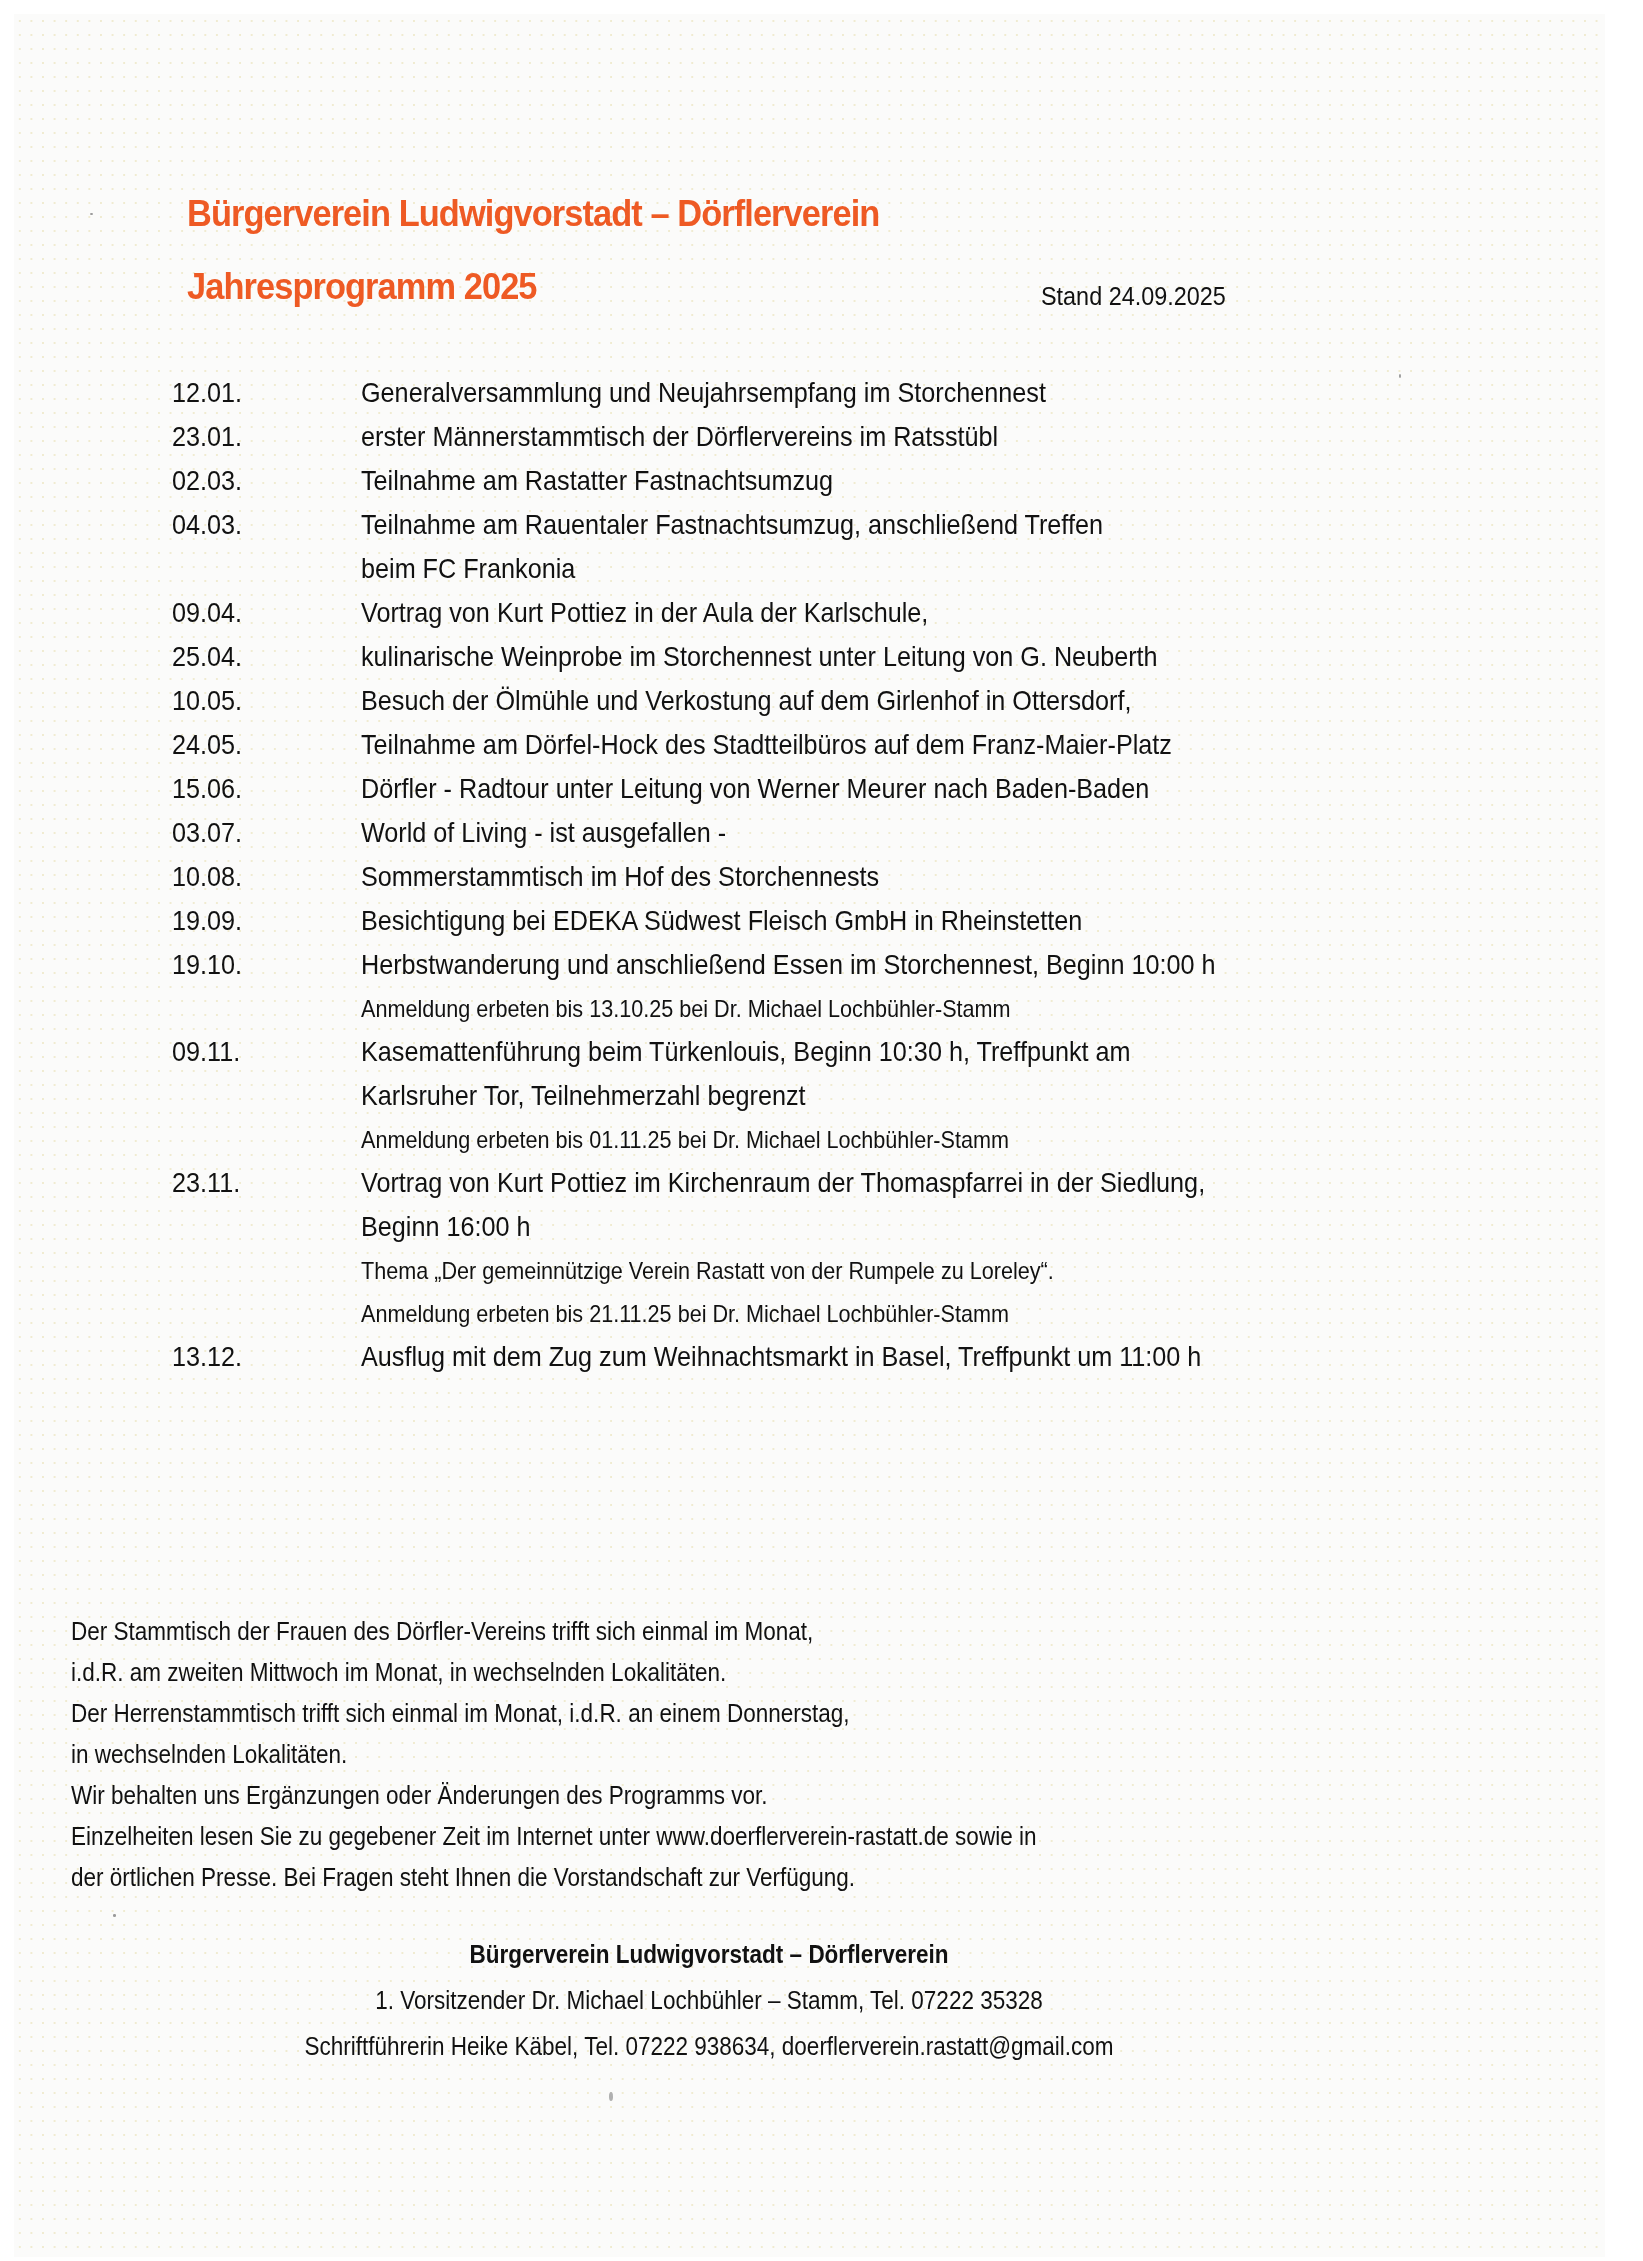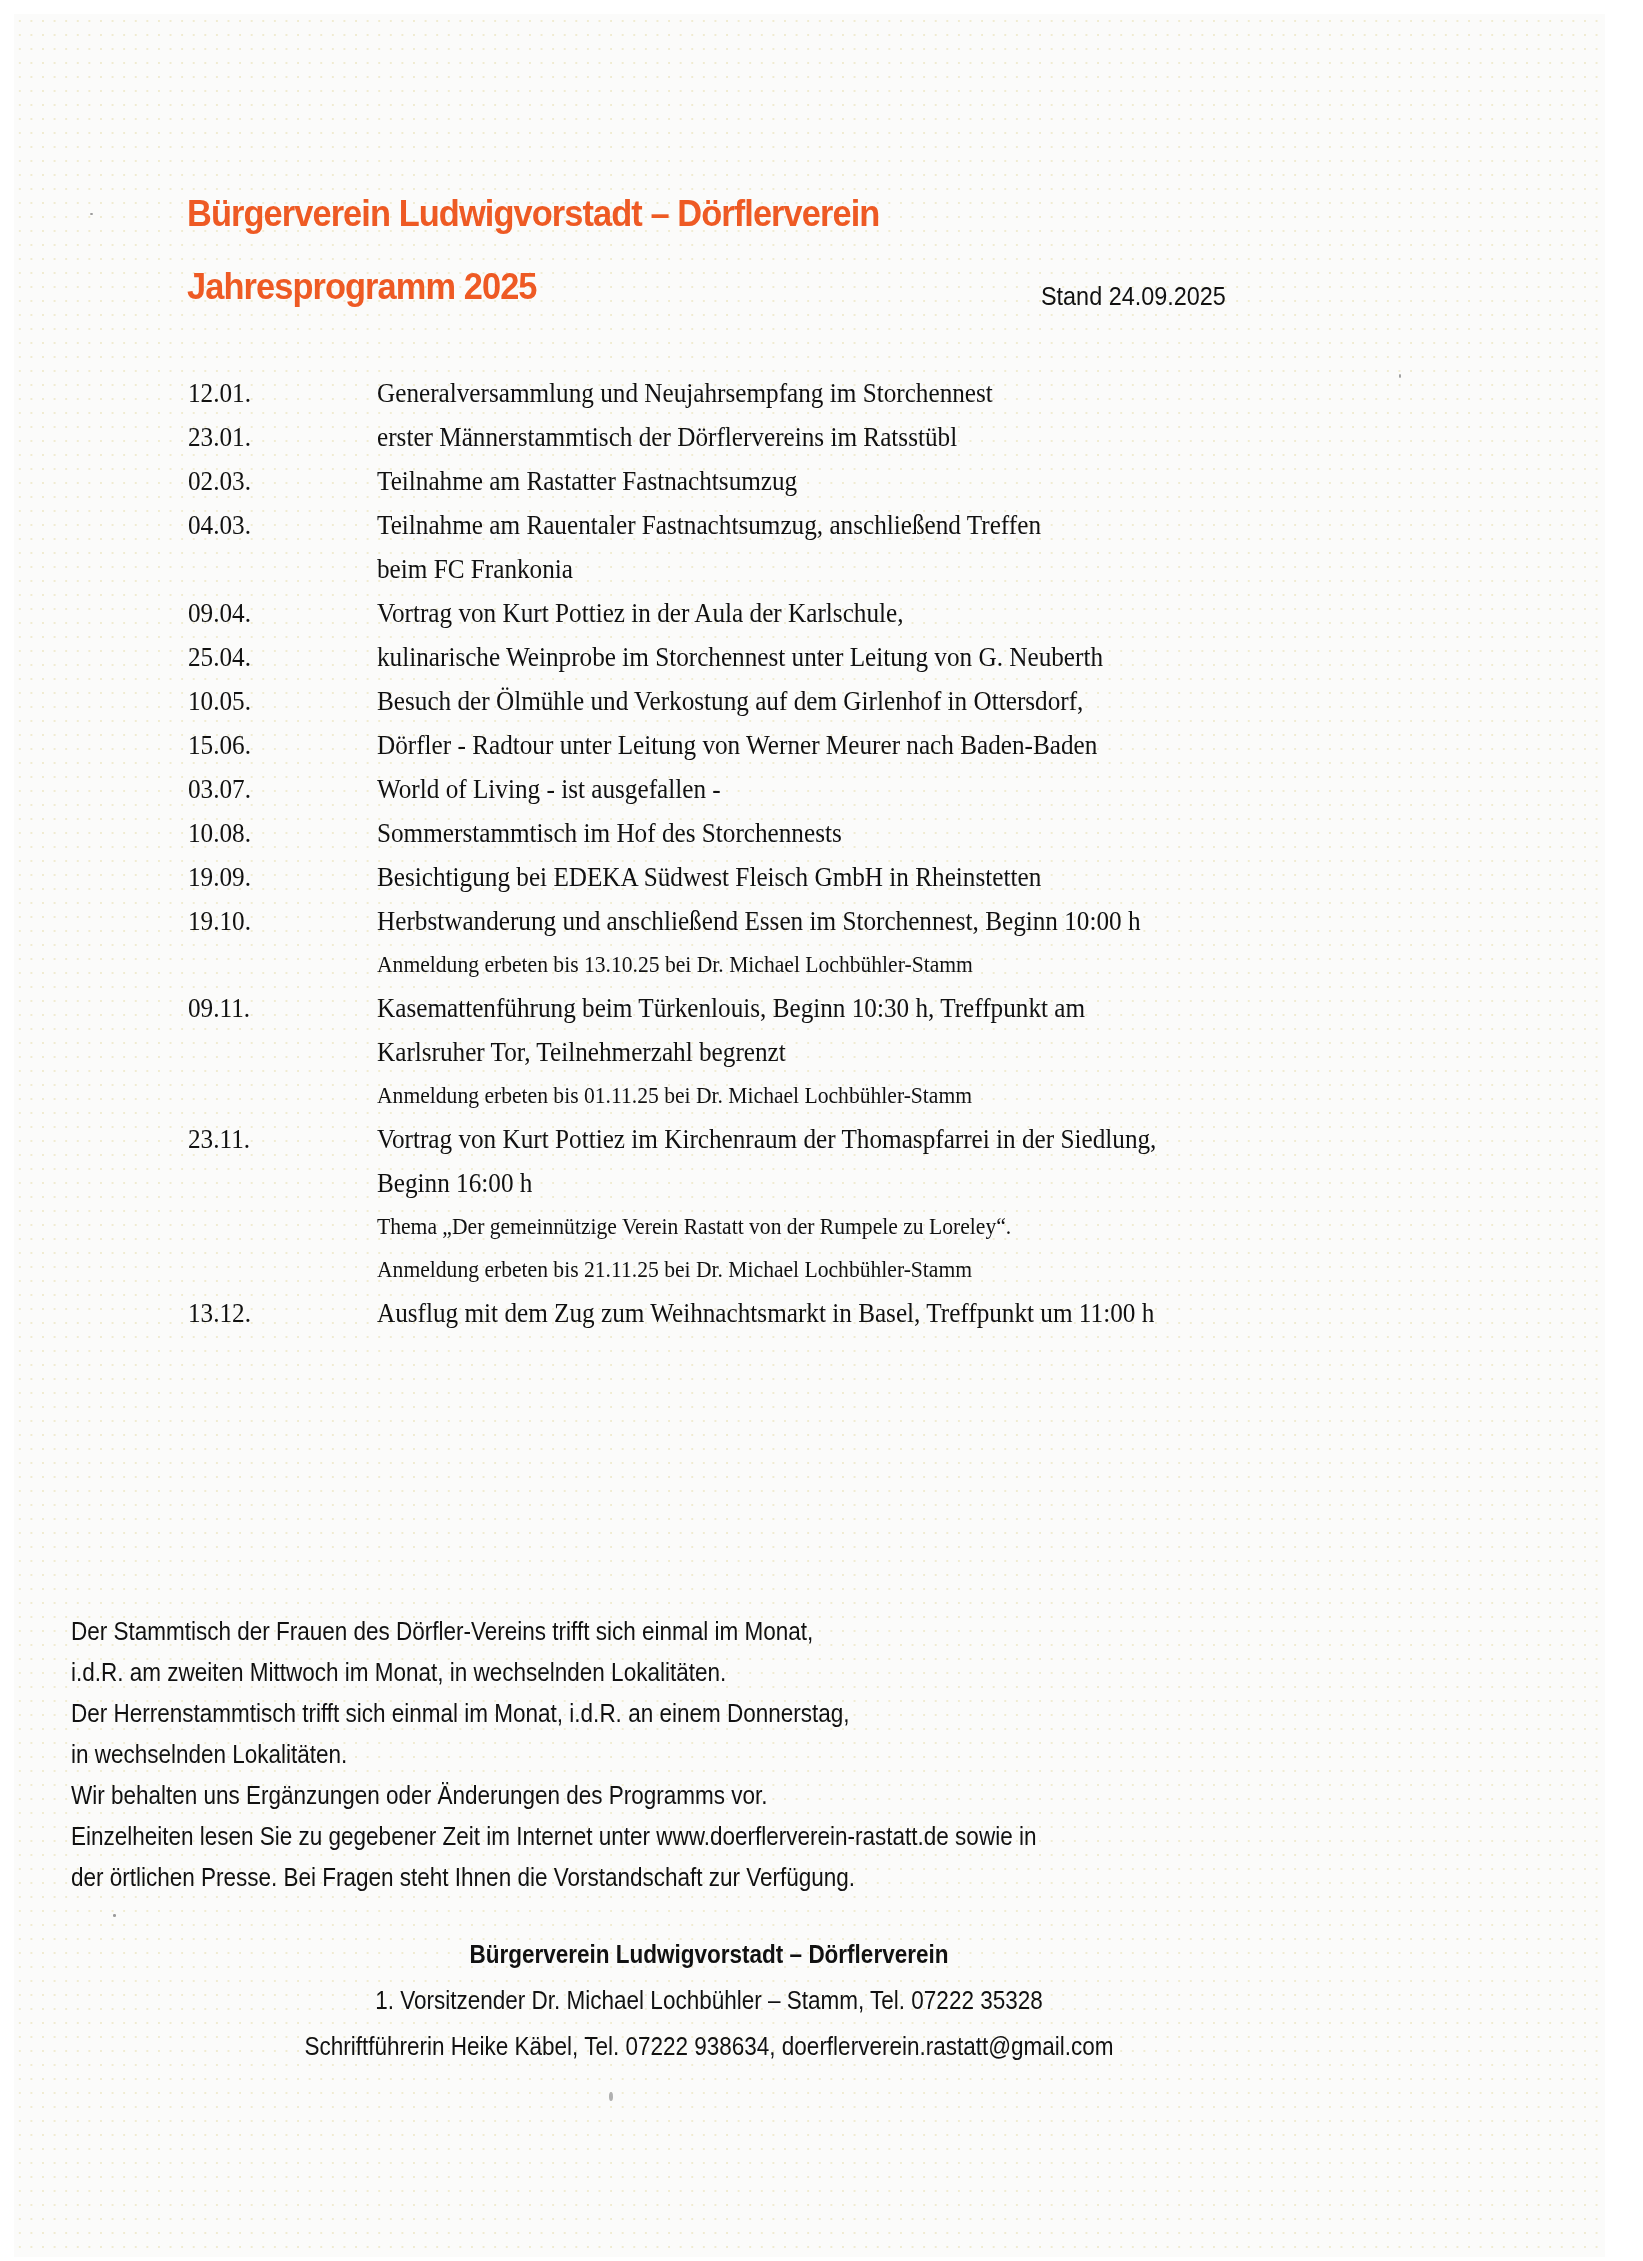--- a/index.html
+++ b/index.html
@@ -22,21 +22,21 @@
     position: absolute; left: 187px; color: #ee5a24; font-weight: bold;
     font-size: 37px; letter-spacing: -1px; white-space: nowrap;
     transform: scaleX(0.93); transform-origin: left top;
   }
   .title1 { top: 193px; }
   .title2 { top: 266px; }
   .stand {
     position: absolute; left: 1041px; top: 281px; font-size: 26px; white-space: nowrap;
     transform: scaleX(0.9); transform-origin: left top;
   }
-  .schedule { position: absolute; left: 188px; top: 371px; width: 1289px; font-family: Liberation Serif, serif; }
+  .schedule { position: absolute; left: 172px; top: 371px; width: 1289px; }
   .entry { position: relative; }
   .line { height: 44px; line-height: 44px; white-space: nowrap; position: relative; }
   .date {
     position: absolute; left: 0; top: 0; font-size: 28px;
     transform: scaleX(0.9); transform-origin: left center;
   }
   .desc {
     position: absolute; left: 189px; top: 0; font-size: 28px;
     transform: scaleX(0.9); transform-origin: left center;
   }
@@ -101,20 +101,26 @@
     <div class="entry">
       <div class="line">
         <span class="date">25.04.</span>
         <span class="desc">kulinarische Weinprobe im Storchennest unter Leitung von G. Neuberth</span>
       </div>
     </div>
     <div class="entry">
       <div class="line">
         <span class="date">10.05.</span>
         <span class="desc">Besuch der Ölmühle und Verkostung auf dem Girlenhof in Ottersdorf,</span>
+      </div>
+    </div>
+    <div class="entry">
+      <div class="line">
+        <span class="date">24.05.</span>
+        <span class="desc">Teilnahme am Dörfel-Hock des Stadtteilbüros auf dem Franz-Maier-Platz</span>
       </div>
     </div>
     <div class="entry">
       <div class="line">
         <span class="date">15.06.</span>
         <span class="desc">Dörfler - Radtour unter Leitung von Werner Meurer nach Baden-Baden</span>
       </div>
     </div>
     <div class="entry">
       <div class="line">

